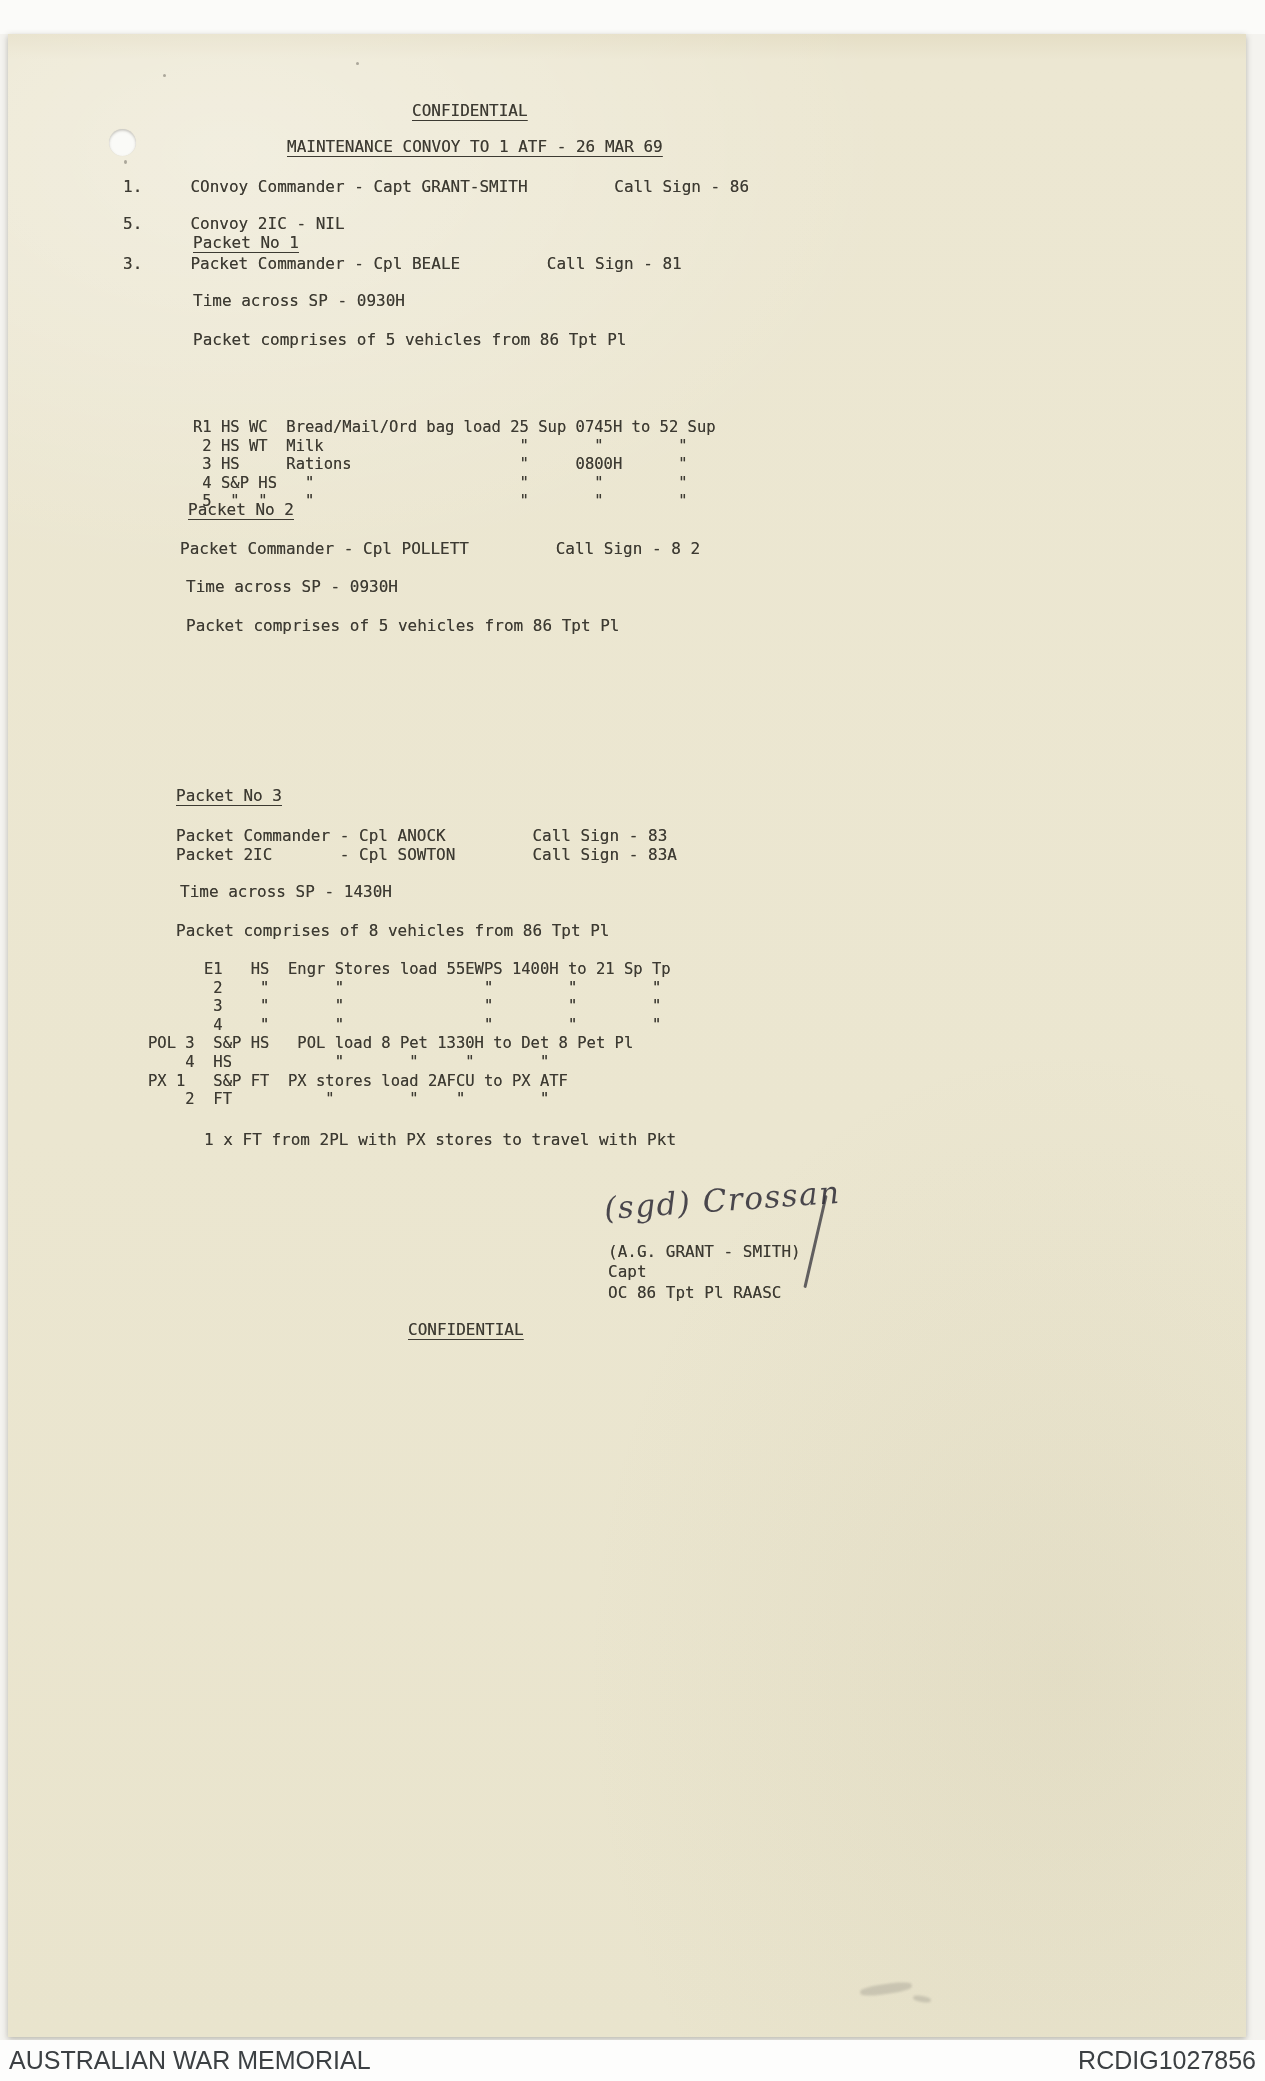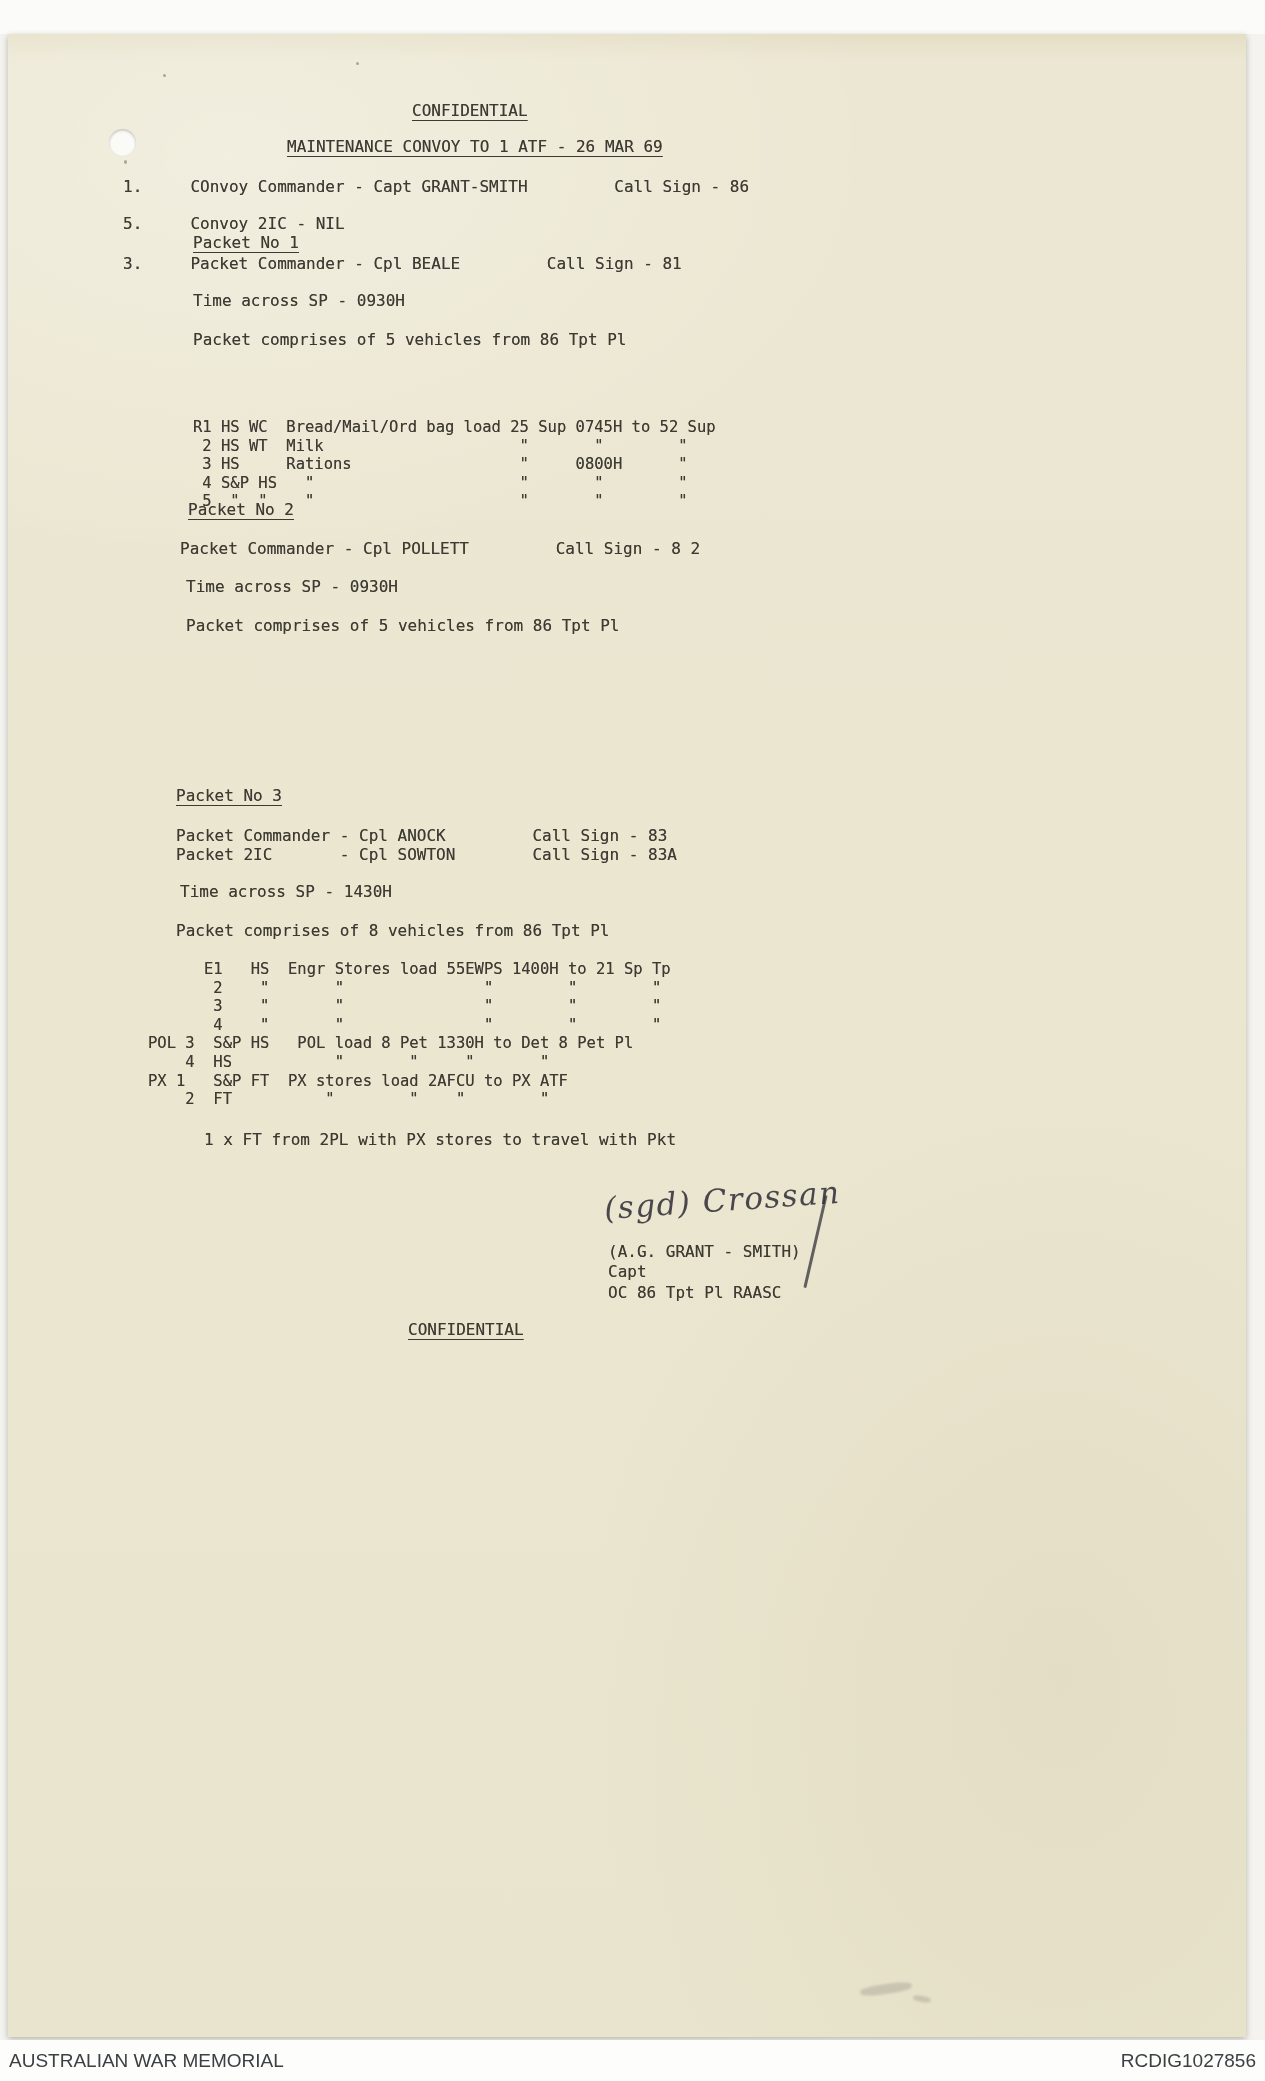--- a/index.html
+++ b/index.html
@@ -48,21 +48,21 @@
     position:absolute; left:806px; top:1160px; width:2.5px; height:95px;
     background:#33313a; transform:rotate(13deg); border-radius:2px; opacity:.75;
   }
   .speck { position:absolute; border-radius:50%; background:#56524a; opacity:.45; }
   .smudge { position:absolute; background:#8d8a80; opacity:.32; filter:blur(1px); border-radius:40%; }
   .viewer-footer {
     position:absolute; left:0; top:2040px; width:1265px; height:41px;
     background:#fdfdfc;
     display:flex; justify-content:space-between; align-items:center;
     padding:0 9px;
-    font-family:"Liberation Sans", sans-serif; font-size:19px; color:#3c4043;
+    font-family:"Liberation Sans", sans-serif; font-size:25px; color:#3c4043;
   }
 </style>
 </head>
 <body>
 
 <div class="backing-top"></div>
 
 <div class="paper">
 
   <div class="hole"></div>

